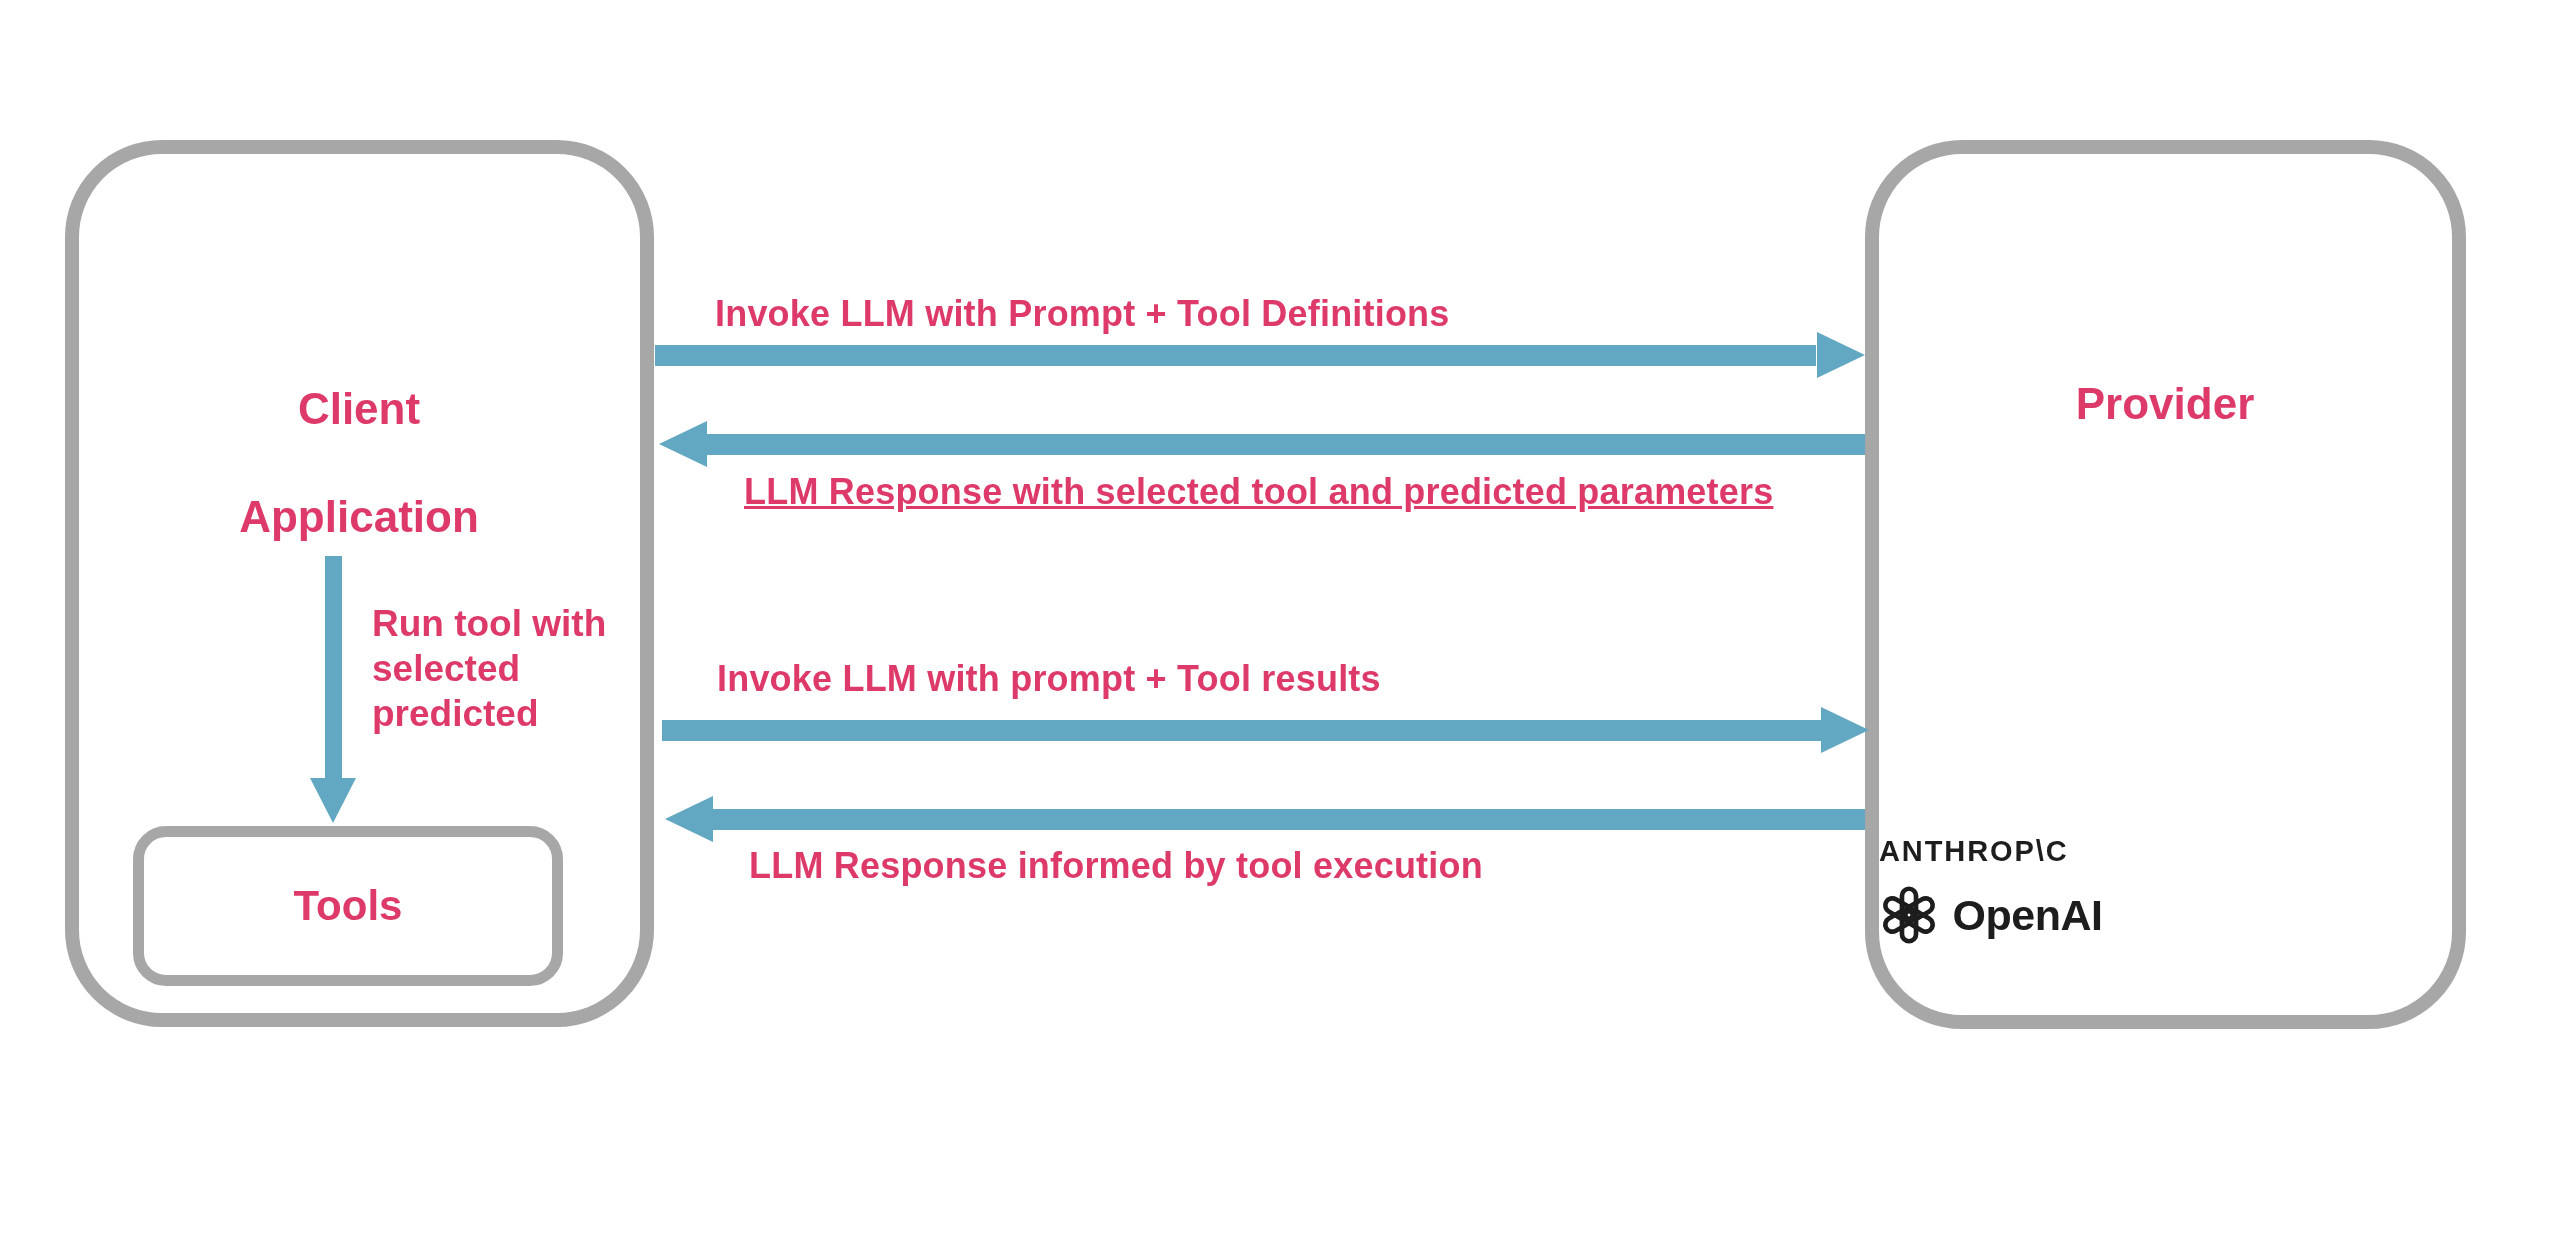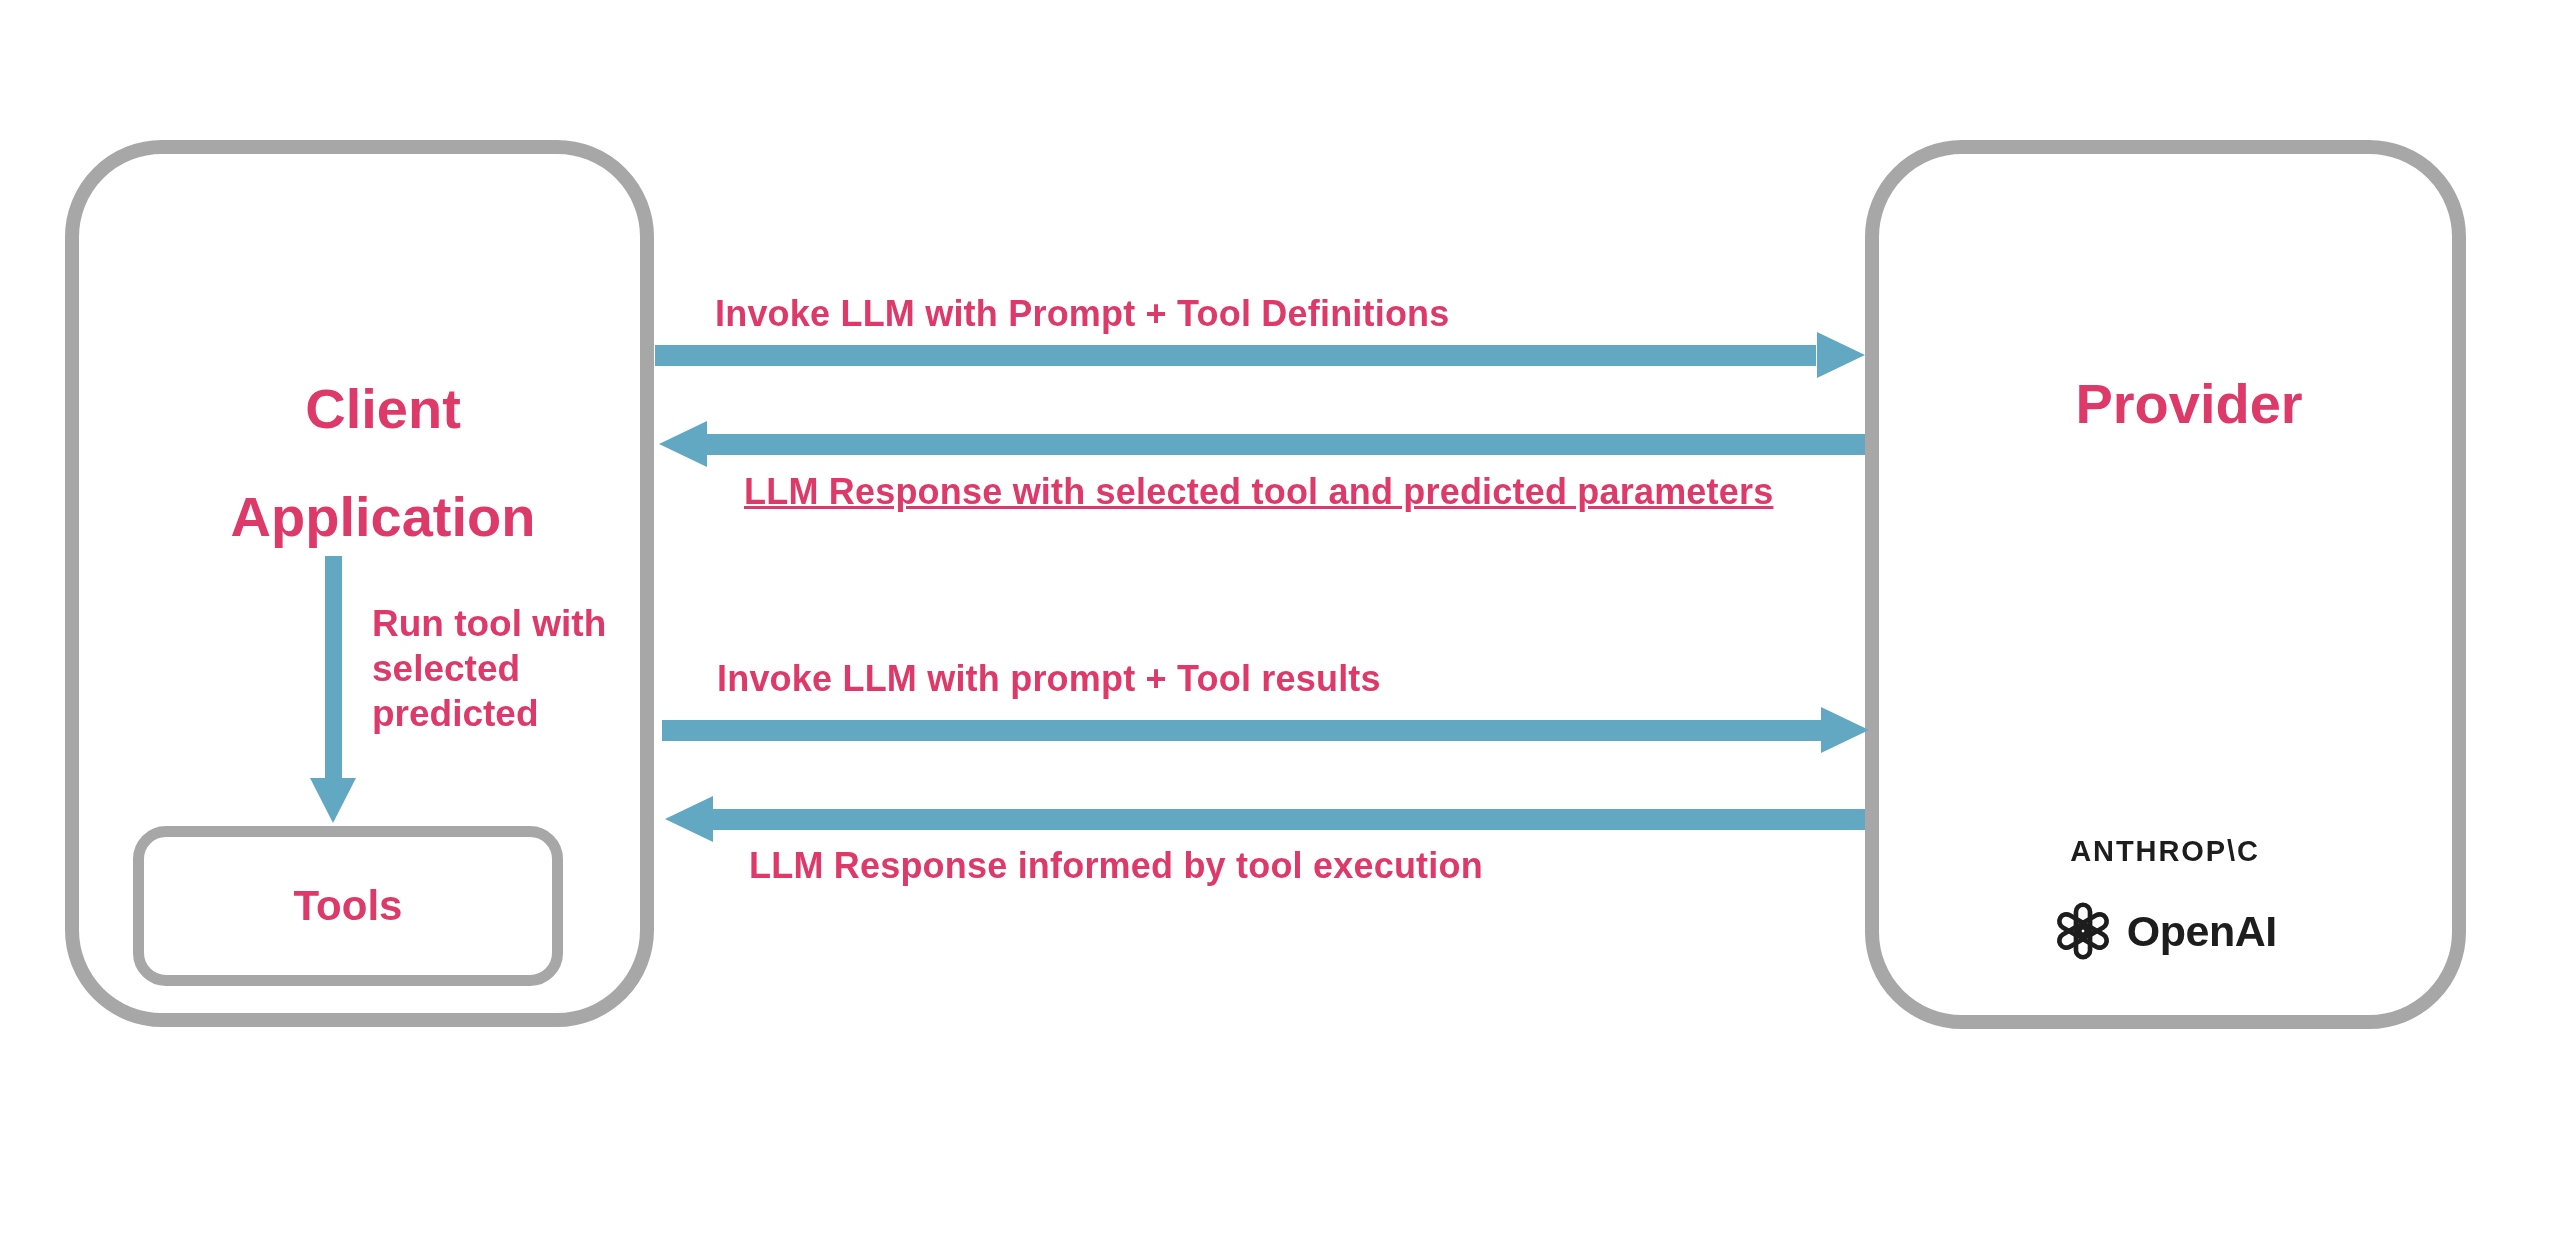--- a/index.html
+++ b/index.html
@@ -21,25 +21,24 @@
     background: #ffffff;
     box-sizing: border-box;
   }
   .box-client { left: 65px;  top: 140px; width: 589px; height: 887px; }
   .box-llm    { left: 1865px; top: 140px; width: 601px; height: 889px; }
 
   .box-title {
     position: absolute;
     text-align: center;
     font-weight: 700;
-    font-size: 56px;
+    font-size: 44px;
     line-height: 108px;
     color: var(--pink, #dd3a6a);
     white-space: nowrap;
-    padding-left: 24px;
   }
   .title-client { left: 0; top: 201px; width: 560px; }
   .title-llm    { left: 0; top: 196px; width: 572px; }
 
   
   .tools-box {
     position: absolute;
     left: 54px; top: 672px;
     width: 430px; height: 160px;
     border: 11.6px solid var(--gray, #a7a7a7);
@@ -74,22 +73,22 @@
     left: 372px; top: 601px;
     font-weight: 700; font-size: 37px; line-height: 45px;
     color: var(--pink, #dd3a6a);
     white-space: nowrap;
   }
 
   
   .logos {
     position: absolute;
     left: 0; top: 681px; width: 572px;
-    display: flex; flex-direction: column; align-items: center;
-    gap: 33px;
+    display: flex; flex-direction: column; 
+    gap: 17px;
   }
   .anthropic-wordmark {
     font-weight: 800; font-size: 29px; letter-spacing: 1.9px;
     color: var(--dark, #1d1d1d);
   }
   .openai-row { display: flex; align-items: center; gap: 13.5px; }
   .openai-wordmark {
     font-weight: 700; font-size: 43px;
     color: var(--dark, #1d1d1d);
     letter-spacing: -0.5px;

